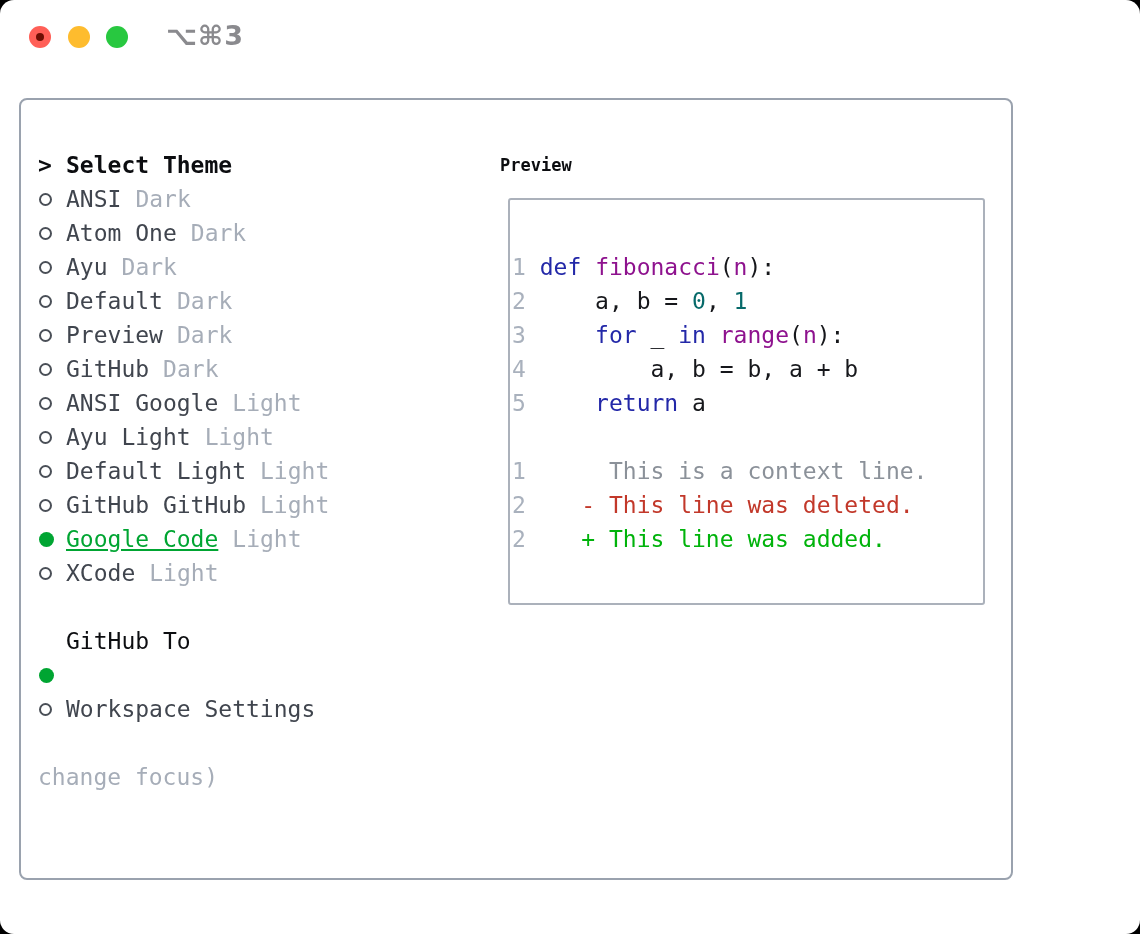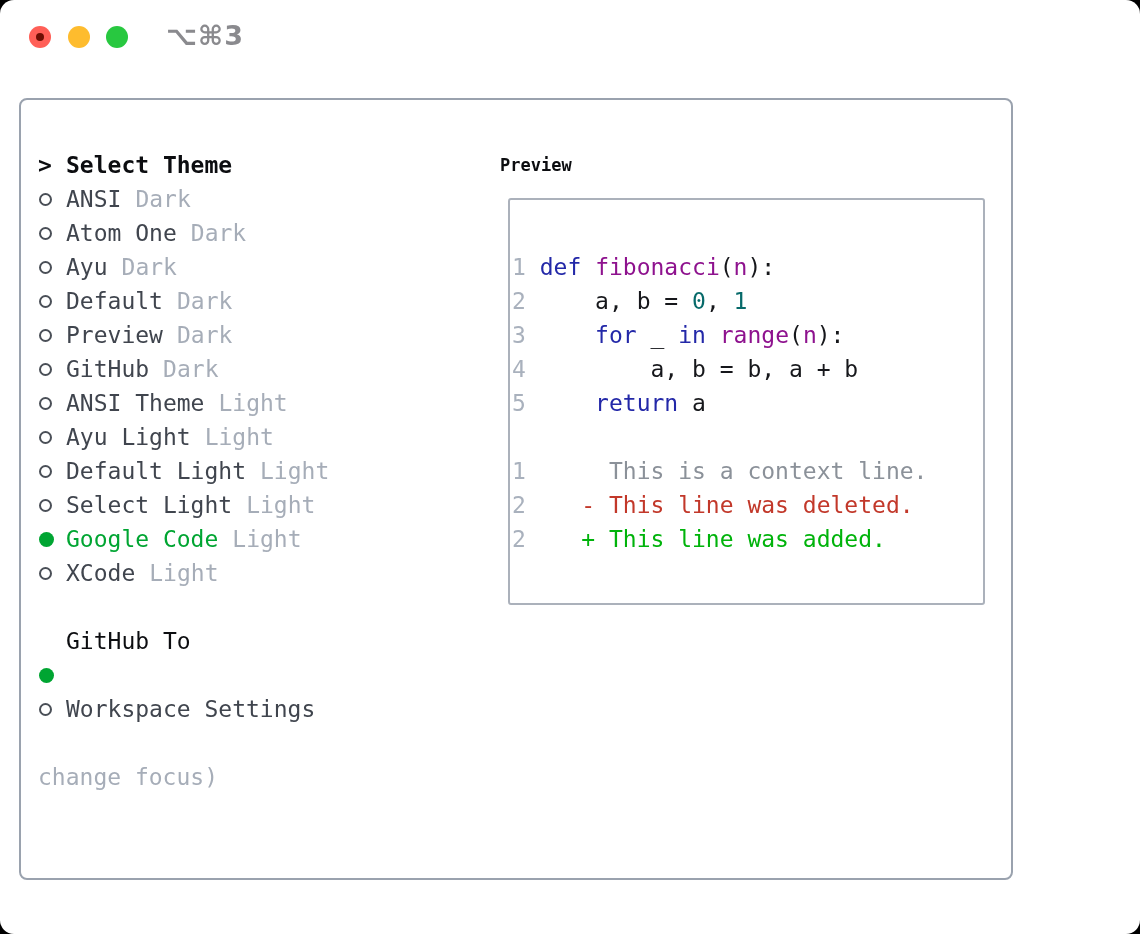--- a/index.html
+++ b/index.html
@@ -21,21 +21,21 @@
   
   .left-col{position:absolute;left:38px;top:148px;font-size:23px;line-height:34px;color:var(--c-text_dark);}
   .row{height:34px;display:flex;align-items:center;white-space:pre;}
   .icon-slot{width:28px;display:flex;align-items:center;flex:0 0 28px;}
   .prefix{font-weight:700;color:var(--c-header_black);}
   .header-label{font-weight:700;color:var(--c-header_black);}
   .apply-label{color:var(--c-header_black);}
   .radio{width:13px;height:13px;border:2.5px solid #4a4f57;border-radius:50%;box-sizing:border-box;margin-left:1px;}
   .radio.selected{width:15px;height:15px;border:none;background:var(--c-accent_green);}
   .theme-name{color:var(--c-text_dark);}
-  .theme-name.sel{color:var(--c-accent_green);}
+  .theme-name.sel{color:var(--c-accent_green);text-decoration:underline;}
   .variant{color:var(--c-text_muted);margin-left:14px;}
   .opt-label{color:var(--c-text_dark);}
   .opt-label.sel{color:var(--c-accent_green);}
   .hint{color:var(--c-text_muted);}
 
   
   .preview-title{position:absolute;left:500px;top:148px;height:34px;display:flex;align-items:center;font-size:17px;font-weight:700;color:var(--c-header_black);}
   .preview-box{position:absolute;left:508px;top:198px;width:477px;height:407px;border:2px solid var(--c-border_preview);border-radius:3px;box-sizing:border-box;background:#fff;overflow:hidden;}
   .code{margin:0;padding:50px 0 0 2px;font-size:23px;line-height:34px;}
   .cl{height:34px;white-space:pre;}
@@ -69,24 +69,24 @@
       <span class="icon-slot prefix">&gt;</span>
       <span class="header-label">Select Theme</span>
     </div>
     <div id="theme-rows">
         <div class="row"><span class="icon-slot"><span class="radio"></span></span><span class="theme-name">ANSI</span><span class="variant">Dark</span></div>
         <div class="row"><span class="icon-slot"><span class="radio"></span></span><span class="theme-name">Atom One</span><span class="variant">Dark</span></div>
         <div class="row"><span class="icon-slot"><span class="radio"></span></span><span class="theme-name">Ayu</span><span class="variant">Dark</span></div>
         <div class="row"><span class="icon-slot"><span class="radio"></span></span><span class="theme-name">Default</span><span class="variant">Dark</span></div>
         <div class="row"><span class="icon-slot"><span class="radio"></span></span><span class="theme-name">Preview</span><span class="variant">Dark</span></div>
         <div class="row"><span class="icon-slot"><span class="radio"></span></span><span class="theme-name">GitHub</span><span class="variant">Dark</span></div>
-        <div class="row"><span class="icon-slot"><span class="radio"></span></span><span class="theme-name">ANSI Theme</span><span class="variant">Light</span></div>
+        <div class="row"><span class="icon-slot"><span class="radio"></span></span><span class="theme-name">ANSI Google</span><span class="variant">Light</span></div>
         <div class="row"><span class="icon-slot"><span class="radio"></span></span><span class="theme-name">Ayu Light</span><span class="variant">Light</span></div>
         <div class="row"><span class="icon-slot"><span class="radio"></span></span><span class="theme-name">Default Light</span><span class="variant">Light</span></div>
-        <div class="row"><span class="icon-slot"><span class="radio"></span></span><span class="theme-name">Select Light</span><span class="variant">Light</span></div>
+        <div class="row"><span class="icon-slot"><span class="radio"></span></span><span class="theme-name">GitHub GitHub</span><span class="variant">Light</span></div>
         <div class="row"><span class="icon-slot"><span class="radio selected"></span></span><span class="theme-name sel">Google Code</span><span class="variant">Light</span></div>
         <div class="row"><span class="icon-slot"><span class="radio"></span></span><span class="theme-name">XCode</span><span class="variant">Light</span></div>
       </div>
     <div class="row blank"></div>
     <div class="row">
       <span class="icon-slot"></span>
       <span class="apply-label">GitHub To</span>
     </div>
     <div id="apply-rows">
         <div class="row"><span class="icon-slot"><span class="radio selected"></span></span></div>

